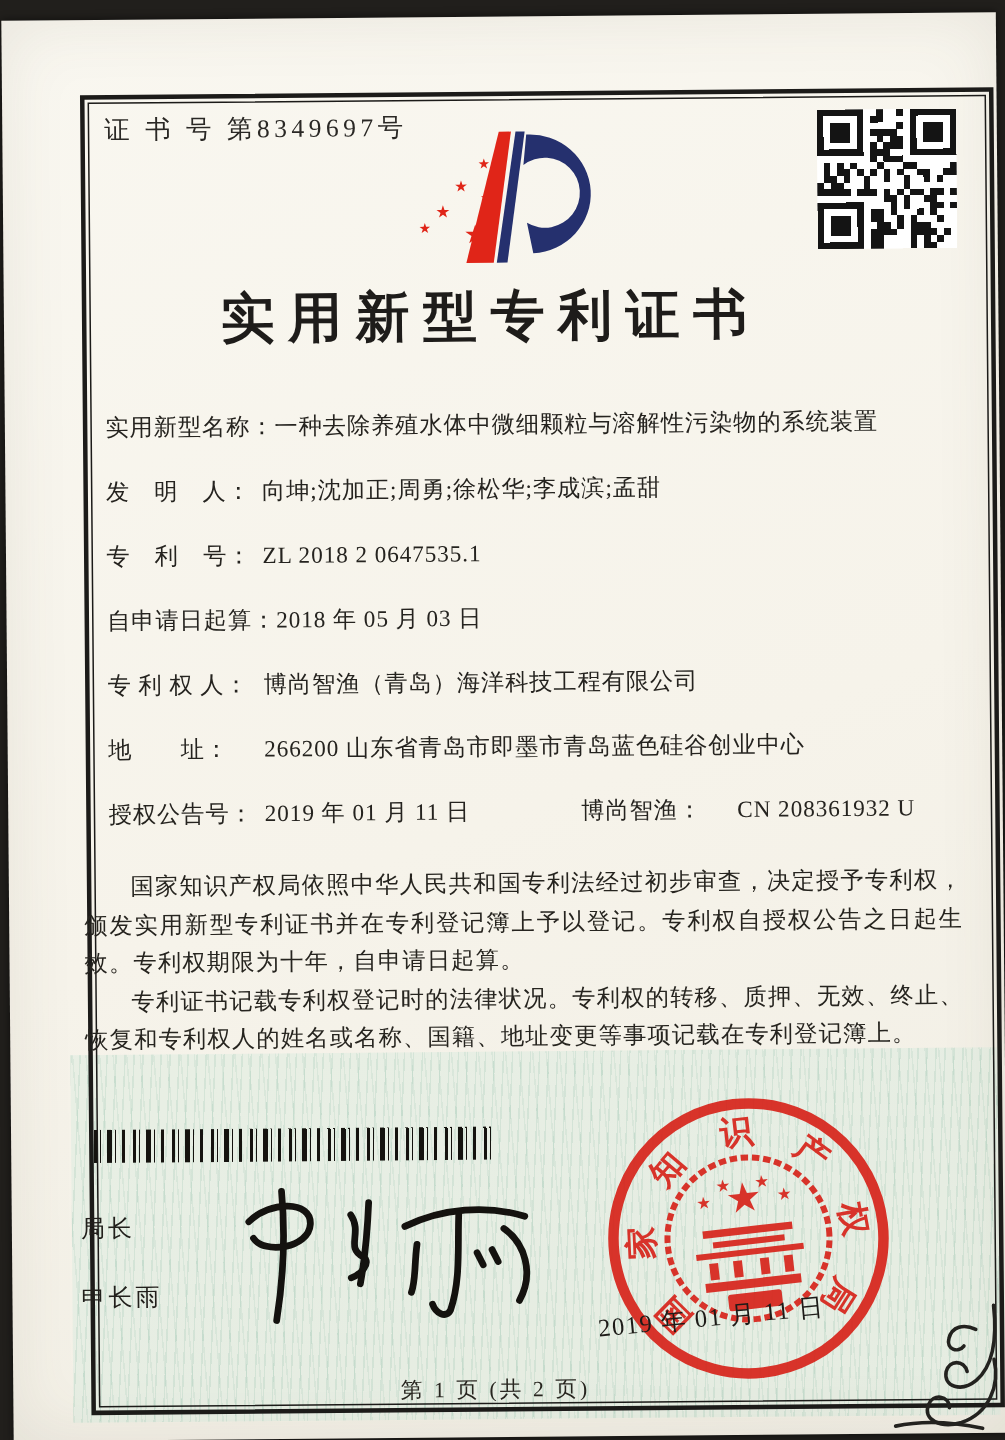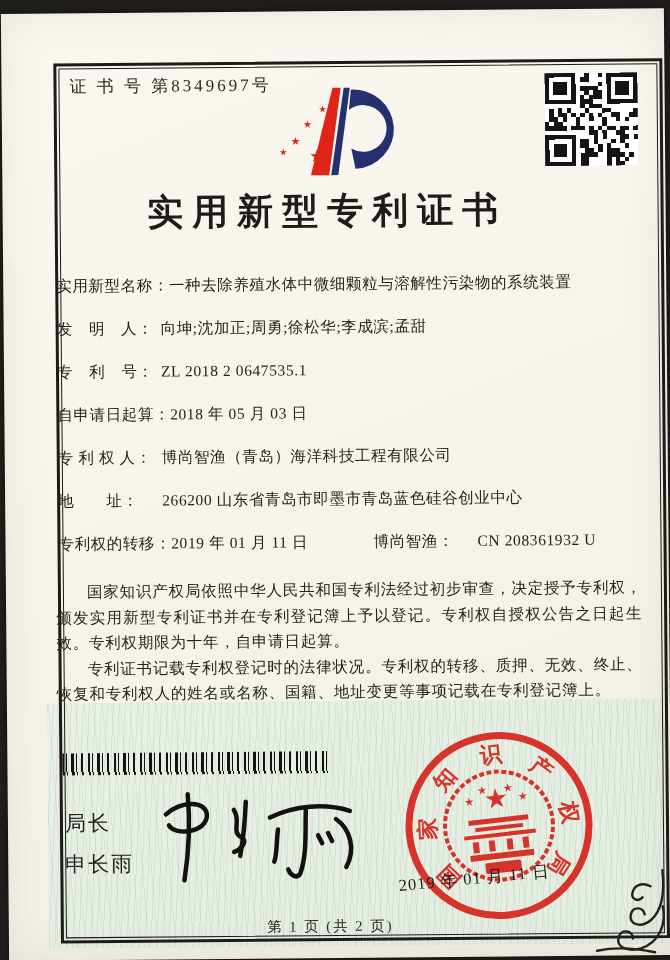--- a/index.html
+++ b/index.html
@@ -34,40 +34,40 @@
     font-size:17px;color:#2a2825;letter-spacing:3px;
   }
   .logo{position:absolute;left:268px;top:70px;width:132px;height:108px;}
   .qr{position:absolute;left:543px;top:64px;width:93px;height:93px;}
   .title{
     position:absolute;left:0;right:14px;top:176px;text-align:center;
     font-size:36px;font-weight:bold;color:#1e1c1a;letter-spacing:9px;
   }
   .fields{position:absolute;left:53px;right:30px;top:262px;color:#25231f;}
   .field-row{font-size:15.5px;line-height:22px;margin-bottom:21px;letter-spacing:0.6px;white-space:nowrap;}
-  .field-row .label{display:inline-block;min-width:104px;}
+  .field-row .label{display:inline-block;min-width:104px;padding-left:14px;}
   .field-row.two-col{position:relative;}
   .field-row .col2{position:absolute;left:315px;top:0;}
   .legal{
     position:absolute;left:50px;right:27px;top:566px;
     font-size:15.5px;line-height:25.5px;color:#26241f;
     text-align:justify;letter-spacing:0.8px;
   }
   .legal p{margin:0;text-indent:2em;}
   .barcode{
     position:absolute;left:55px;top:740px;width:268px;height:22px;
     background:repeating-linear-gradient(90deg,
       #15130f 0 2px, transparent 2px 4px,
       #15130f 4px 5px, transparent 5px 9px,
       #15130f 9px 12px, transparent 12px 14px,
       #15130f 14px 15px, transparent 15px 19px,
       #15130f 19px 21px, transparent 21px 26px);
   }
-  .director{position:absolute;left:57px;top:796px;font-size:21px;color:#22201c;letter-spacing:2px;}
-  .director .name{margin-top:13px;}
+  .director{position:absolute;left:46px;top:796px;font-size:16px;color:#22201c;letter-spacing:2px;}
+  .director .name{margin-top:25px;}
   .signature{position:absolute;left:142px;top:776px;width:240px;height:100px;}
   .seal{position:absolute;left:391px;top:716px;width:200px;height:200px;opacity:0.93;transform:rotate(-6deg);}
   .seal-date{
     position:absolute;left:390px;top:858px;font-size:16.5px;color:#1d1b18;
     transform:rotate(-5deg);letter-spacing:1px;
   }
   .ornament{position:absolute;left:584px;top:858px;width:76px;height:88px;}
   .footer{
     position:absolute;left:0;right:20px;top:906px;text-align:center;
     font-size:14.5px;color:#27251f;letter-spacing:2px;
@@ -236,21 +236,21 @@
     <div class="field-row">
       <span class="label">自申请日起算：</span><span class="value">2018 年 05 月 03 日</span>
     </div>
     <div class="field-row">
       <span class="label">专 利 权 人：</span><span class="value">博尚智渔（青岛）海洋科技工程有限公司</span>
     </div>
     <div class="field-row">
       <span class="label">地　　址：</span><span class="value">266200  山东省青岛市即墨市青岛蓝色硅谷创业中心</span>
     </div>
     <div class="field-row two-col">
-      <span><span class="label">专利权的转移：</span><span class="value">2019 年 01 月 11 日</span></span>
+      <span><span class="label">授权公告号：</span><span class="value">2019 年 01 月 11 日</span></span>
       <span class="col2"><span class="label">博尚智渔：</span><span class="value">CN 208361932 U</span></span>
     </div>
   </div>
 
   <div class="legal">
     <p>国家知识产权局依照中华人民共和国专利法经过初步审查，决定授予专利权，颁发实用新型专利证书并在专利登记簿上予以登记。专利权自授权公告之日起生效。专利权期限为十年，自申请日起算。</p>
     <p>专利证书记载专利权登记时的法律状况。专利权的转移、质押、无效、终止、恢复和专利权人的姓名或名称、国籍、地址变更等事项记载在专利登记簿上。</p>
   </div>
 
   <div class="barcode"></div>

